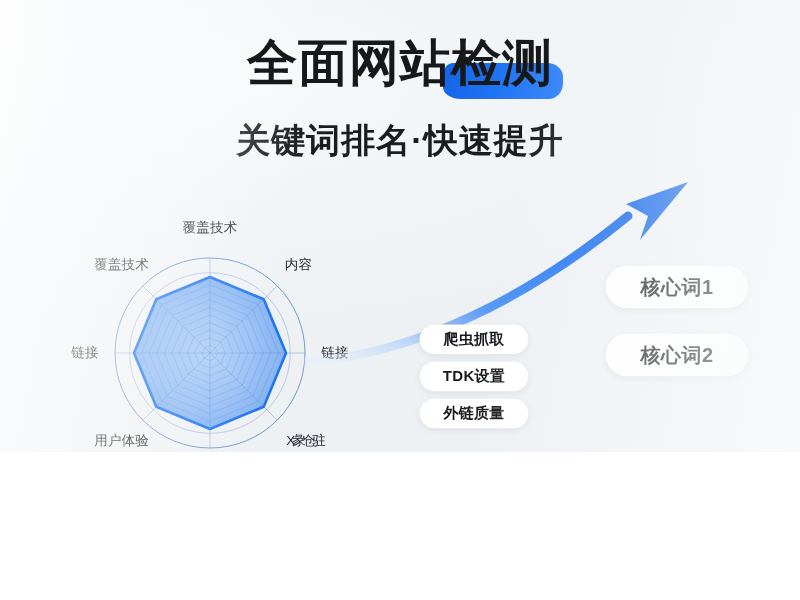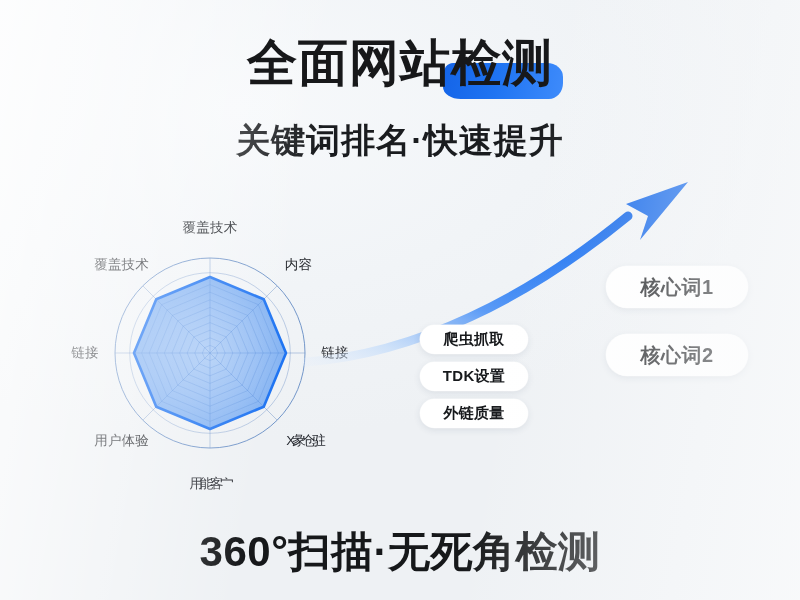--- a/index.html
+++ b/index.html
@@ -10,21 +10,21 @@
     width: 800px;
     height: 600px;
     overflow: hidden;
     font-family: "Liberation Sans", "DejaVu Sans", sans-serif;
     background: #ffffff;
   }
 
   #poster {
     position: relative;
     width: 800px;
-    height: 600px;
+    height: 452px;
     background:
       radial-gradient(ellipse 70% 55% at 30% 18%, #f7f9fb 0%, #f1f4f7 55%, #eef1f4 100%),
       linear-gradient(135deg, #f6f8fa 0%, #f1f4f7 45%, #eff2f5 100%);
     overflow: hidden;
   }
 
   
   .vignette {
     position: absolute;
     inset: 0;

